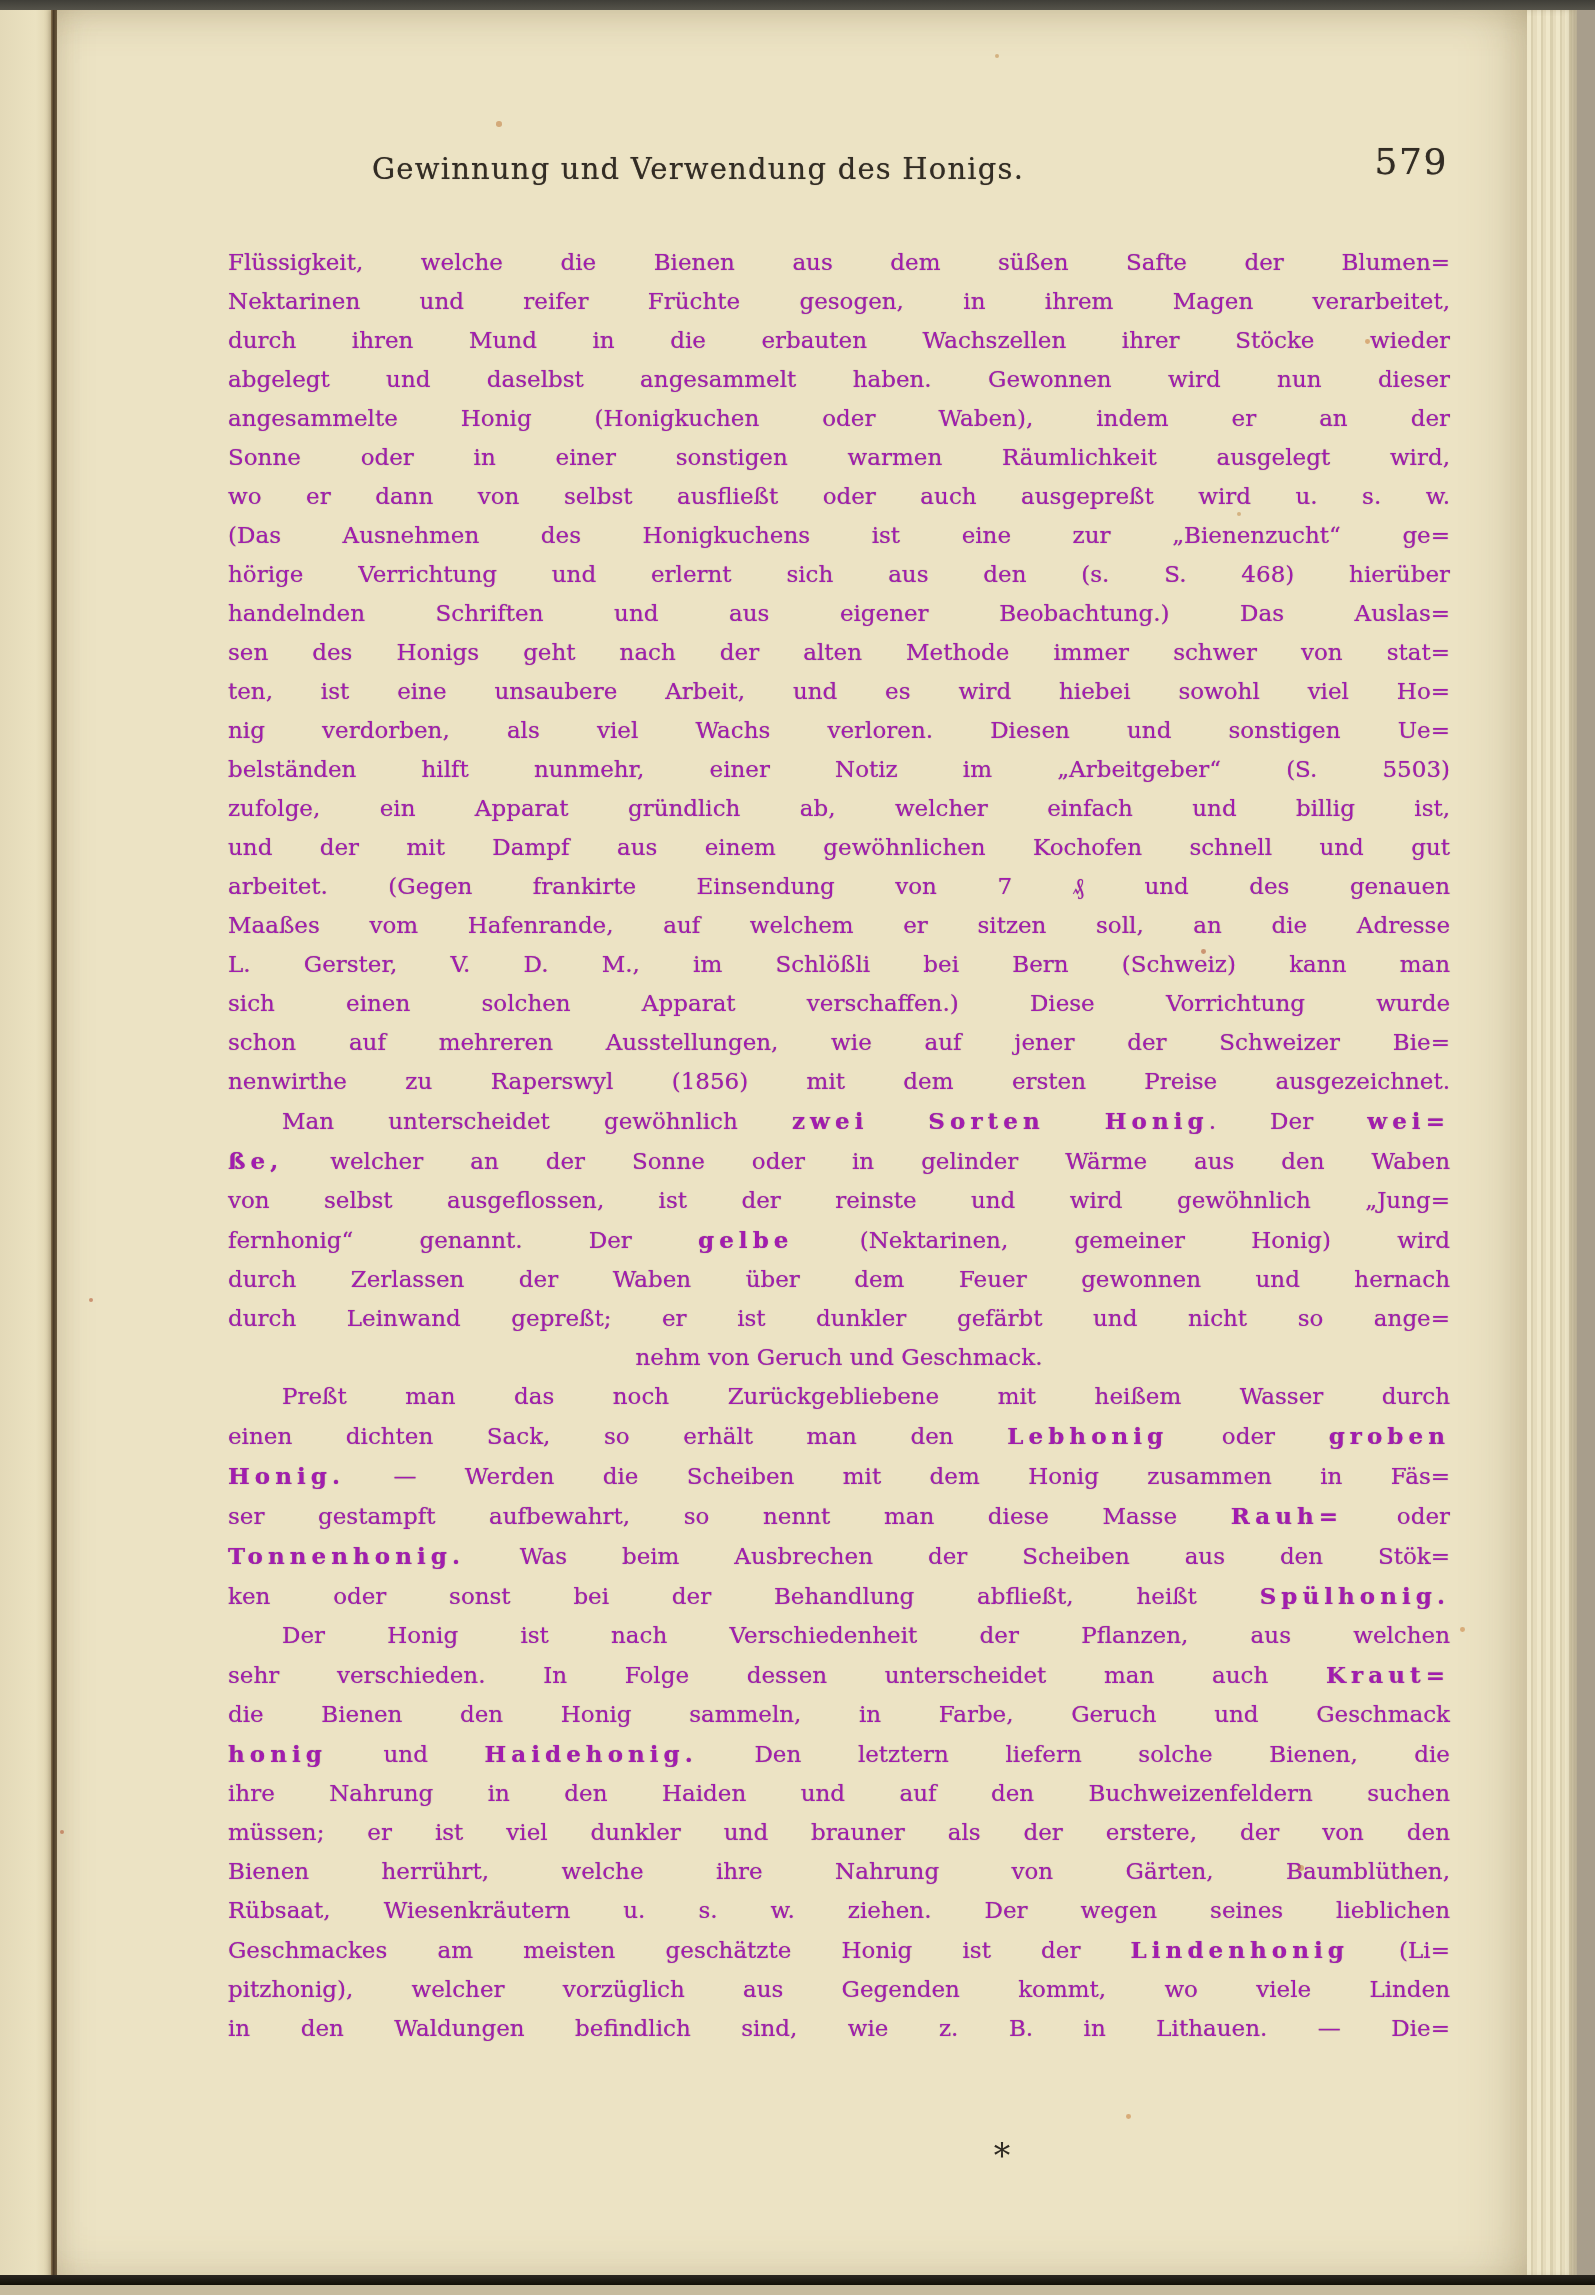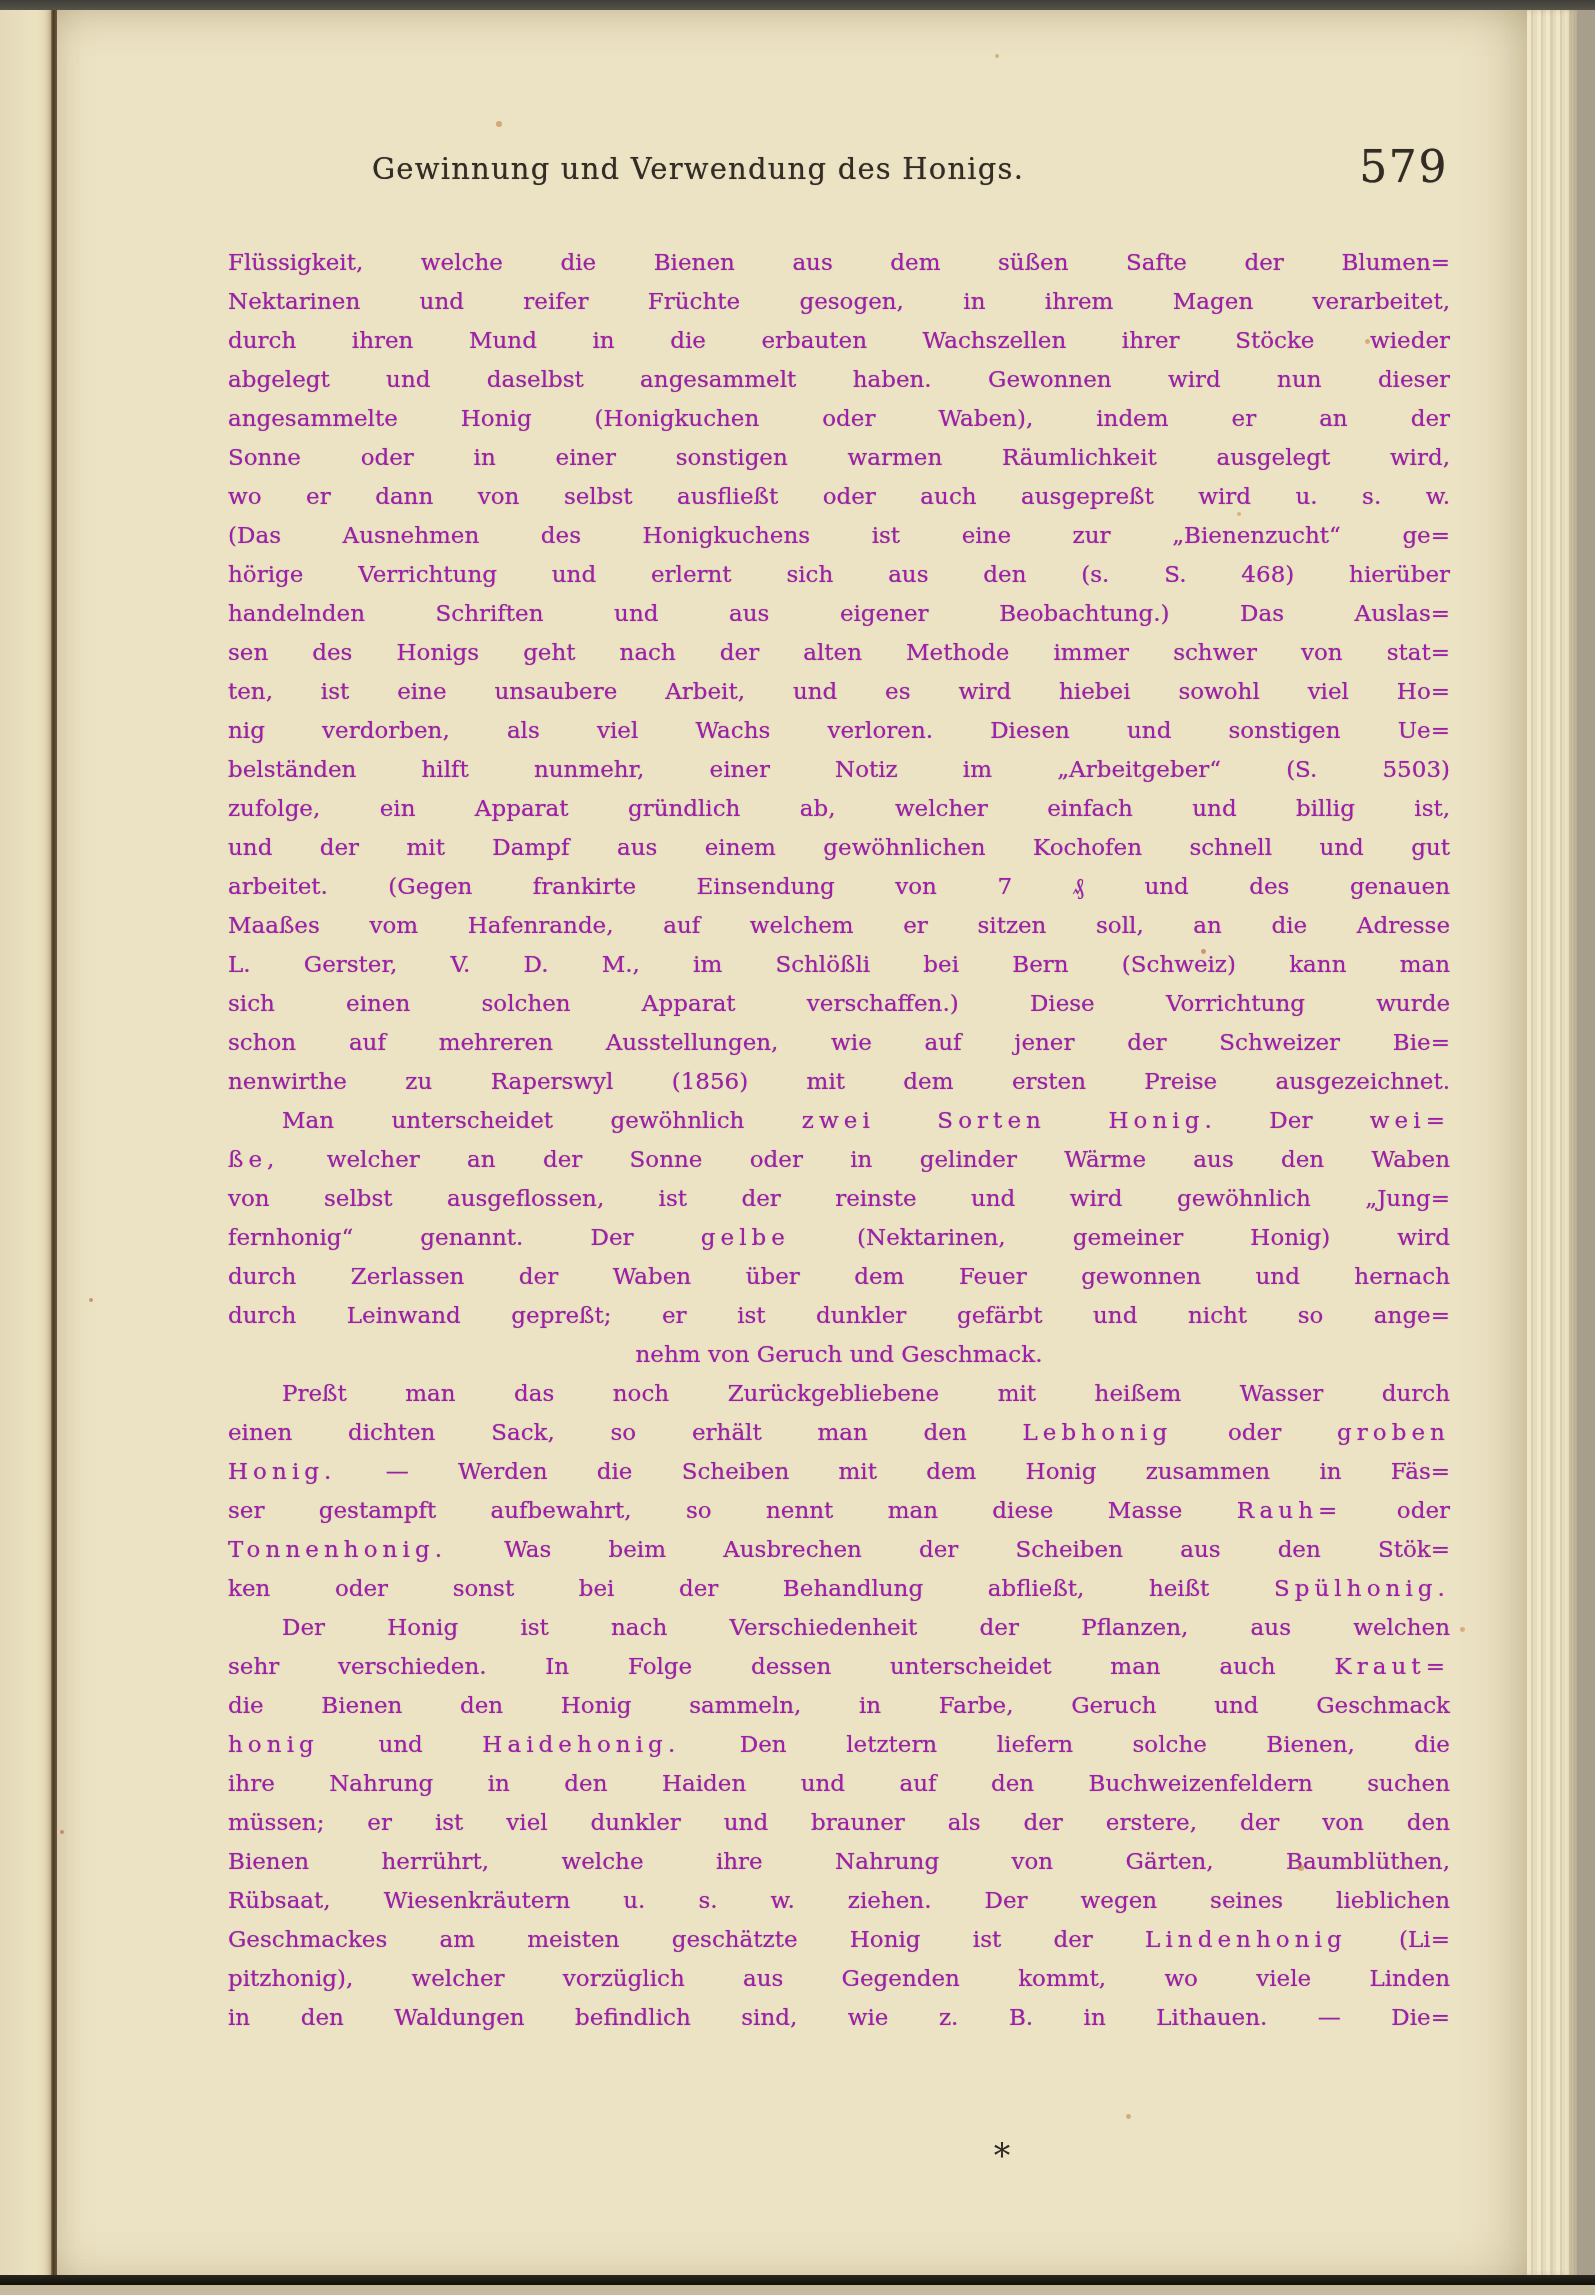--- a/index.html
+++ b/index.html
@@ -35,31 +35,31 @@
     box-shadow:inset -6.4px 0 8px -3.2px rgba(90,75,50,.45);z-index:5;}
   .backing{position:absolute;left:1577px;top:10.4px;width:18.3px;height:2266px;
     background:#a89e8c;z-index:5;}
   
   .speck{position:absolute;border-radius:50%;opacity:.55;z-index:7;}
   
   .header{position:absolute;left:171px;top:134px;width:1220px;height:48px;z-index:8;}
   .header-title{position:absolute;left:50%;transform:translateX(-50%) translateX(-140px);
     top:8px;font-size:29px;letter-spacing:1.2px;color:#322c24;white-space:nowrap;
     text-shadow:0 0 0.8px rgba(50,44,36,.6);}
-  .page-number{position:absolute;right:0;top:-3.2px;font-size:44px;color:#322c24;
+  .page-number{position:absolute;right:0;top:-3.2px;font-size:36px;color:#322c24;
     letter-spacing:1.6px;text-shadow:0 0 0.8px rgba(50,44,36,.6);}
   
   .text-block{position:absolute;left:171px;top:233px;width:1222px;z-index:8;
     font-size:23px;line-height:39px;color:#a21caf;
     text-shadow:0 0 1px rgba(46,41,34,.5);}
   .para{margin:0;}
   .line{width:100%;white-space:nowrap;text-align:center;}
   .line.just{text-align:justify;text-align-last:justify;white-space:normal;}
   .line.first{text-indent:54px;}
-  .sperr{letter-spacing:.22em;}
+  .sperr{letter-spacing:.22em;font-weight:bold;}
   .footer-mark{position:absolute;left:171px;top:2126px;width:1220px;text-align:center;
     transform:translateX(164px);font-size:33px;color:#2e2922;z-index:8;}
 </style>
 </head>
 <body>
 
 <div class="scan-top-band"></div>
 <div class="left-page-strip"></div>
 <div class="fold-line"></div>
 

